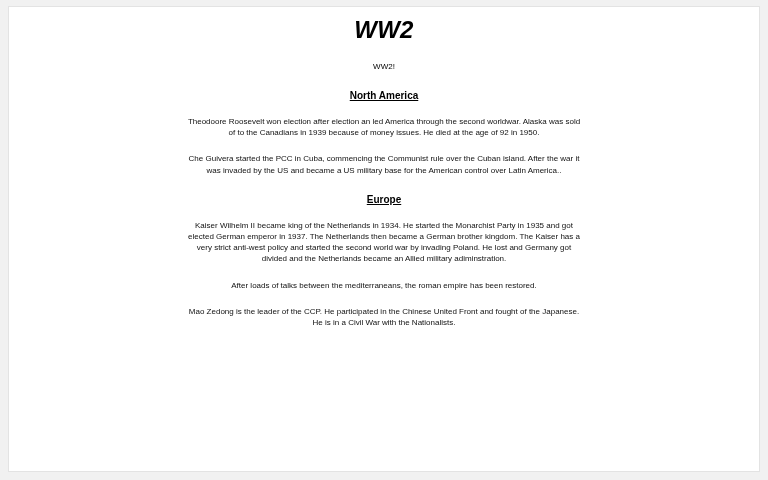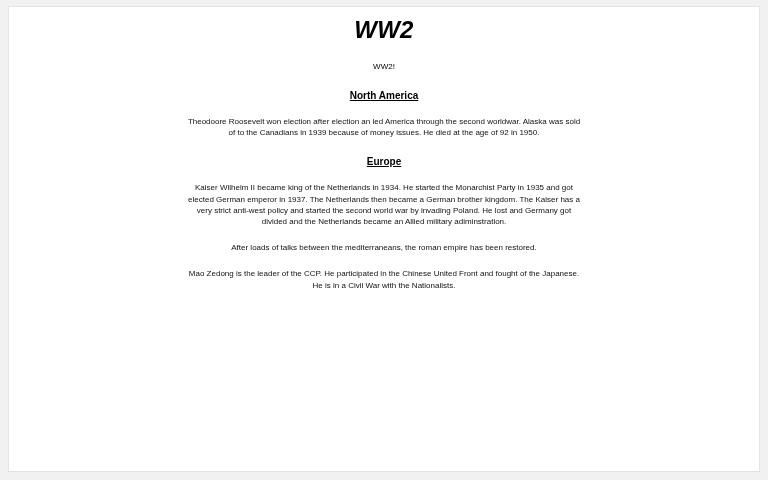--- a/index.html
+++ b/index.html
@@ -65,20 +65,21 @@
 
 <div class="page">
   <div class="content">
 
     <h1 class="doc-title">WW2</h1>
 
     <p class="doc-subtitle">WW2!</p>
 
     <h2 class="section-heading">North America</h2>
     <p class="para">Theodoore Roosevelt won election after election an led America through the second worldwar. Alaska was sold of to the Canadians in 1939 because of money issues. He died at the age of 92 in 1950.</p>
+    <p class="para">Che Guivera started the PCC in Cuba, commencing the Communist rule over the Cuban island. After the war it was invaded by the US and became a US military base for the American control over Latin America..</p>
 
     <h2 class="section-heading">Europe</h2>
     <p class="para">Kaiser Wilhelm II became king of the Netherlands in 1934. He started the Monarchist Party in 1935 and got elected German emperor in 1937. The Netherlands then became a German brother kingdom. The Kaiser has a very strict anti-west policy and started the second world war by invading Poland. He lost and Germany got divided and the Netherlands became an Allied military adiminstration.</p>
     <p class="para">After loads of talks between the mediterraneans, the roman empire has been restored.</p>
 
     <p class="para">Mao Zedong is the leader of the CCP. He participated in the Chinese United Front and fought of the Japanese. He is in a Civil War with the Nationalists.</p>
 
   </div>
 </div>
 

